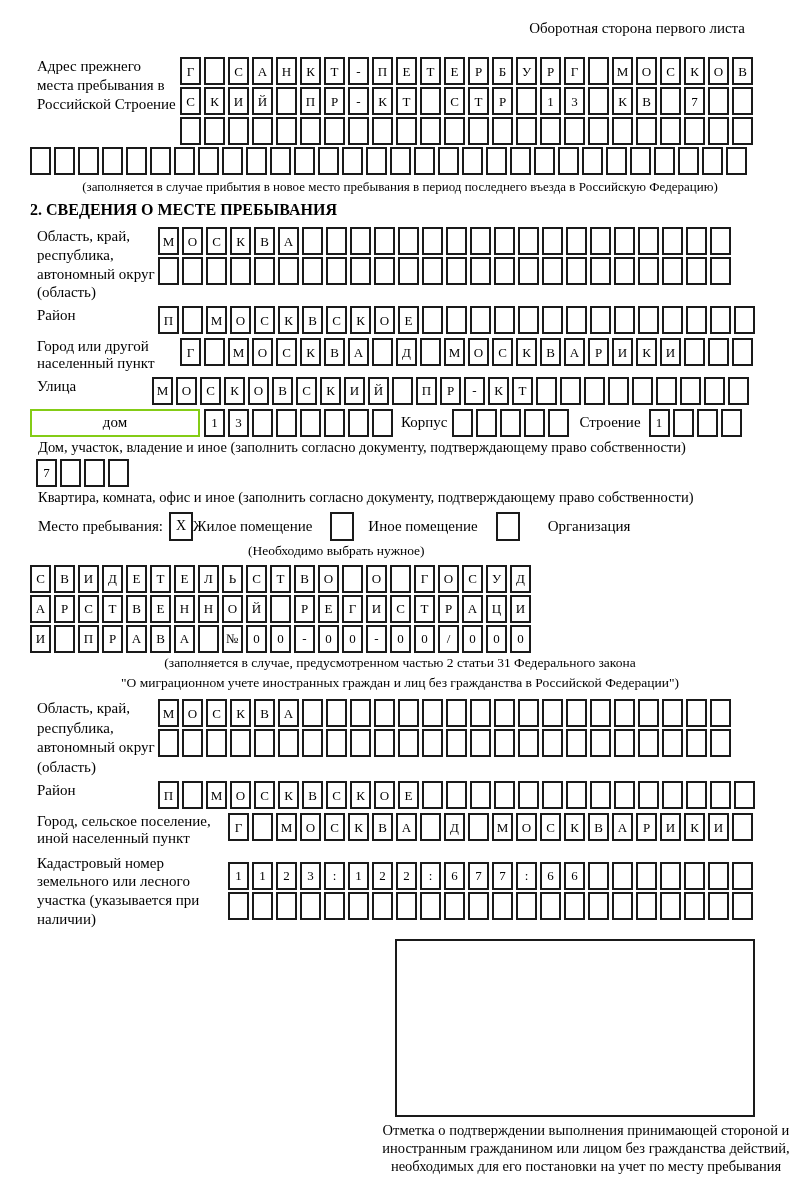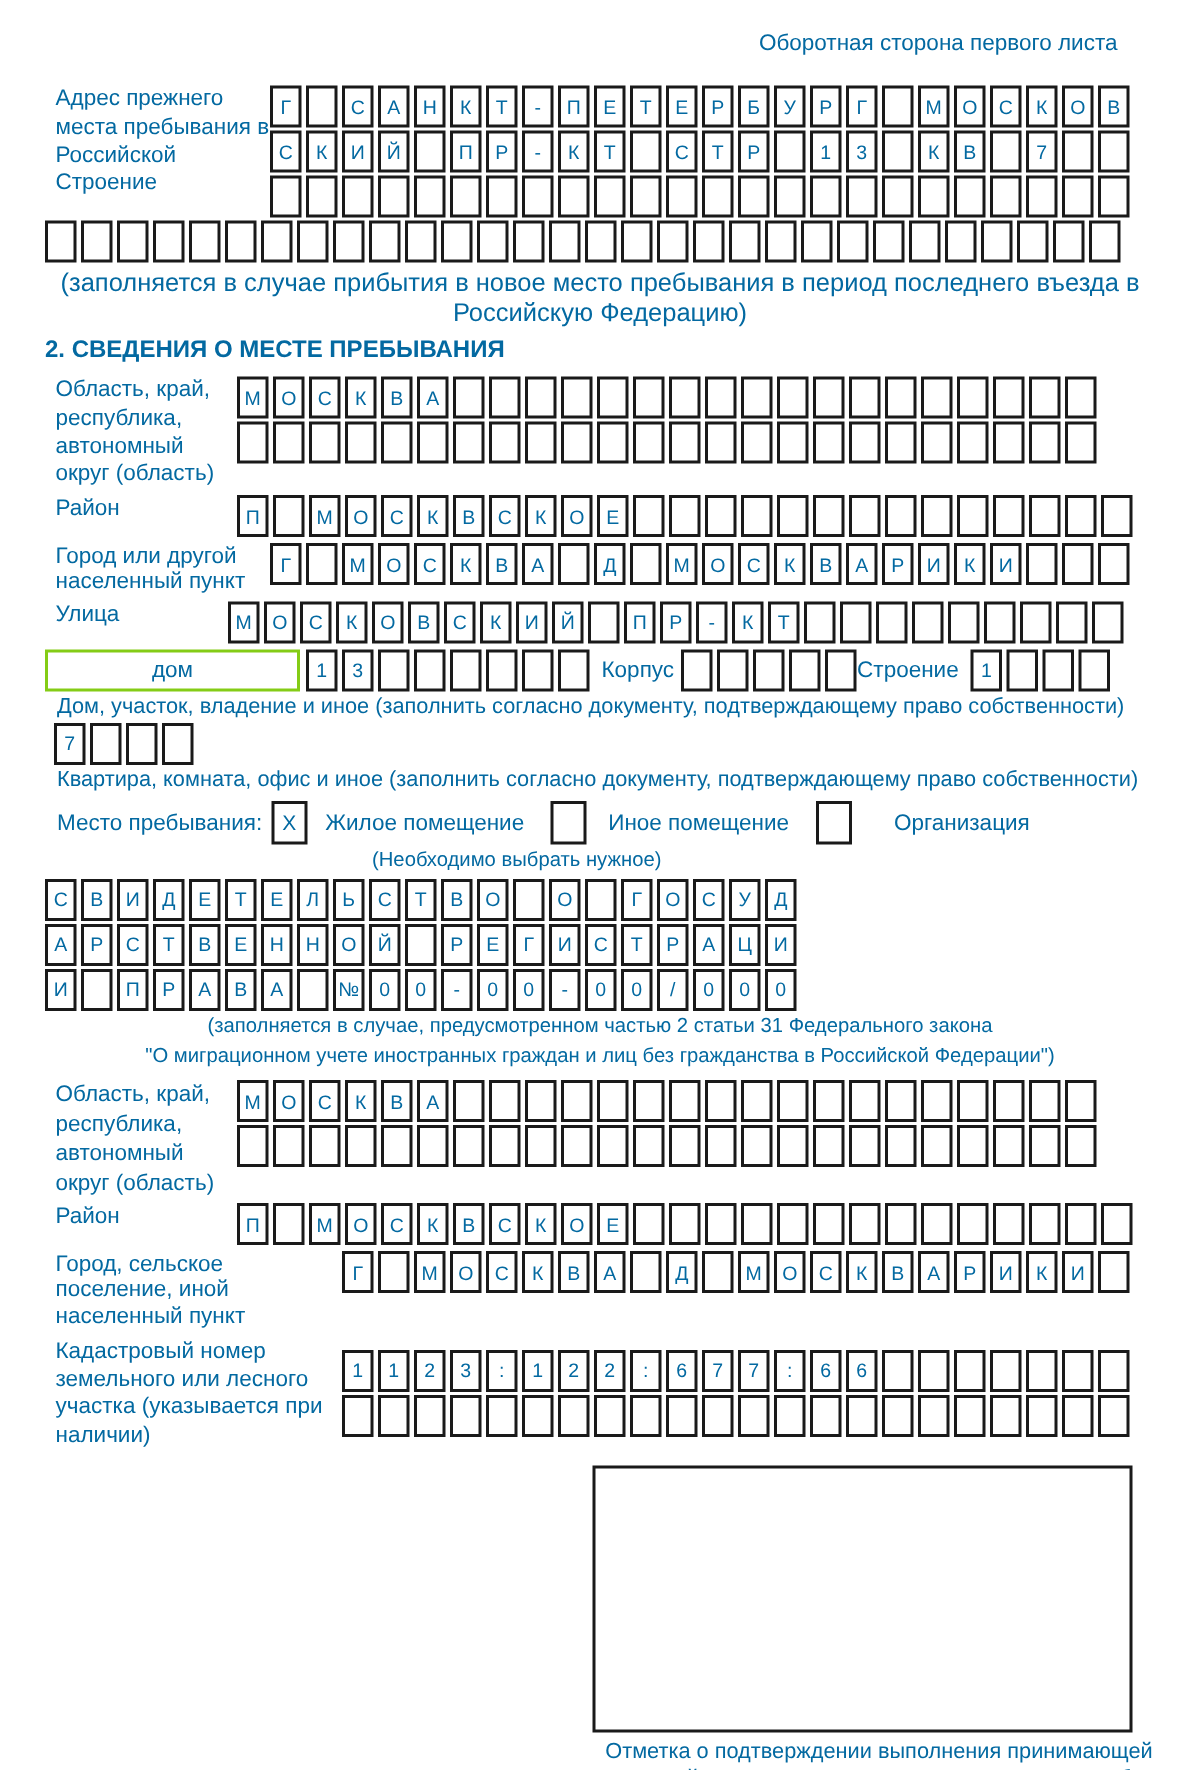--- a/index.html
+++ b/index.html
@@ -1,35 +1,35 @@
 <!DOCTYPE html>
 <html><head>
 <meta charset="utf-8">
 <style>
   html,body{margin:0;padding:0;background:#fff;}
   .page{
     position:relative; width:800px; height:1180px; box-sizing:border-box;
     padding:20px 30px 0 30px; background:#fff; overflow:hidden;
-    font-family:Liberation Sans, sans-serif; color:#0369a1;
+    font-family:Liberation Serif, serif; color:#000000;
   }
   .hdr-note{ text-align:right; padding-right:25px; font-size:15px; margin-bottom:20px;}
   .row{ display:flex; align-items:flex-start; }
   .lbl{ font-size:15px; line-height:1.25; padding-left:7px; box-sizing:border-box; flex:none;}
   .rows{ display:flex; flex-direction:column; gap:2px; }
   .cells{ display:flex; gap:3px; flex:none; }
   .cell{
     width:17px; height:24px; border:2px solid #1a1a1a; flex:none;
     display:flex; align-items:center; justify-content:center;
     font-size:13px; line-height:1; background:#fff;
   }
   .w-addr{width:150px;} .w-reg{width:128px;} .w-city2{width:150px;}
   .w-street{width:122px;} .w-doc{width:220px; line-height:1.2; font-size:14.5px;}
   .w-city3{width:198px; line-height:1.15;} .w-cad{width:198px;}
   .fullrow{ margin-top:2px; }
-  .note-center{ text-align:center; font-size:17px; margin-top:4px; }
+  .note-center{ text-align:center; font-size:13px; margin-top:4px; }
   .sec-title{ text-align:left; font-size:16px; font-weight:bold; margin:6px 0 8px 0; }
   .note-left{ font-size:14.5px; margin:2px 0 3px 8px; }
   .mb{ margin-bottom:4px; }
   .longbox{
     box-sizing:border-box; border:2px solid #84cc16; height:28px; flex:none;
     display:flex; align-items:center; justify-content:center; font-size:15px; background:#fff;
   }
   .house-row{ display:flex; align-items:center; margin-top:4px; }
   .inline-lbl{ font-size:15px; flex:none; }
   .stay-row{ display:flex; align-items:center; margin:6px 0 0 8px; font-size:15px; }
@@ -331,21 +331,21 @@
         <span class="cell"></span>
       </div>
     <div class="inline-lbl" style="margin-left:8px">Корпус</div>
     <div class="cells" style="margin-left:5px">
         <span class="cell"></span>
         <span class="cell"></span>
         <span class="cell"></span>
         <span class="cell"></span>
         <span class="cell"></span>
       </div>
-    <div class="inline-lbl" style="">Строение</div>
+    <div class="inline-lbl" style="margin-left:10px">Строение</div>
     <div class="cells" style="margin-left:8px">
         <span class="cell">1</span>
         <span class="cell"></span>
         <span class="cell"></span>
         <span class="cell"></span>
       </div>
   </div>
   <div class="note-left">Дом, участок, владение и иное (заполнить согласно документу, подтверждающему право собственности)</div>
 
   <div class="house-row" style="margin-top:2px">
@@ -354,21 +354,21 @@
         <span class="cell"></span>
         <span class="cell"></span>
         <span class="cell"></span>
       </div>
   </div>
   <div class="note-left">Квартира, комната, офис и иное (заполнить согласно документу, подтверждающему право собственности)</div>
 
   <div class="stay-row">
     <span>Место пребывания:</span>
     <span class="cell checkbox" style="margin-left:6px">X</span>
-    <span style="margin-left:12px">Жилое помещение</span>
+    <span style="">Жилое помещение</span>
     <span class="cell checkbox" style="margin-left:18px"></span>
     <span style="margin-left:14px">Иное помещение</span>
     <span class="cell checkbox" style="margin-left:18px"></span>
     <span style="margin-left:28px">Организация</span>
   </div>
   <div class="stay-note">(Необходимо выбрать нужное)</div>
 
   <div class="row">
     <div class="rows">
       <div class="cells">

